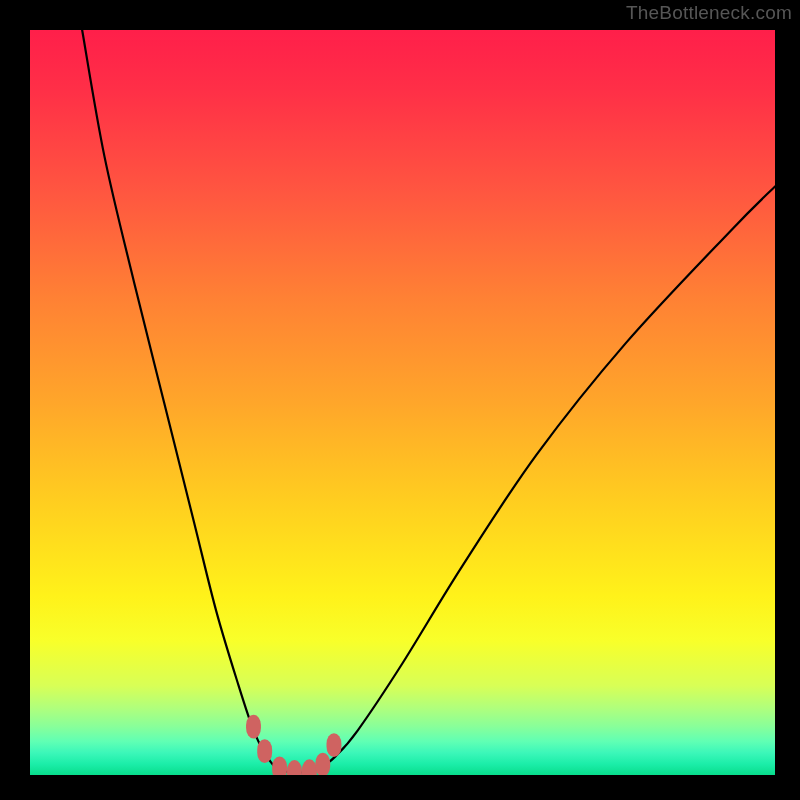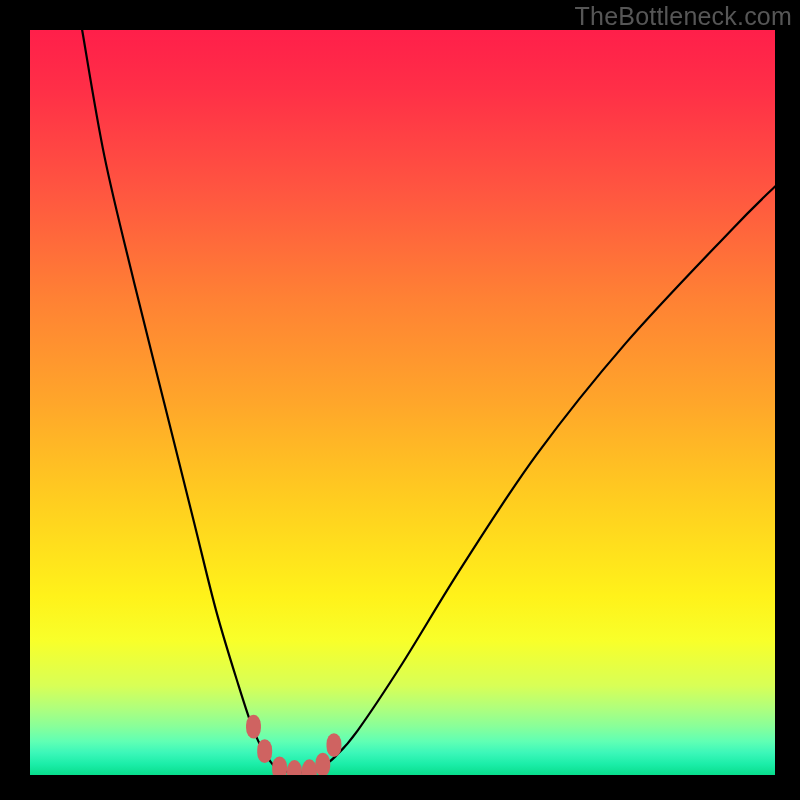--- a/index.html
+++ b/index.html
@@ -14,21 +14,21 @@
     position: relative;
     width: 800px;
     height: 800px;
     background: #000;
   }
   .watermark {
     position: absolute;
     top: 2px;
     right: 8px;
     font-family: Arial, Helvetica, sans-serif;
-    font-size: 25px;
+    font-size: 19px;
     font-weight: 500;
     color: #565656;
     letter-spacing: 0.2px;
     z-index: 10;
   }
   .plot {
     position: absolute;
     left: 30px;
     top: 30px;
     width: 745px;

